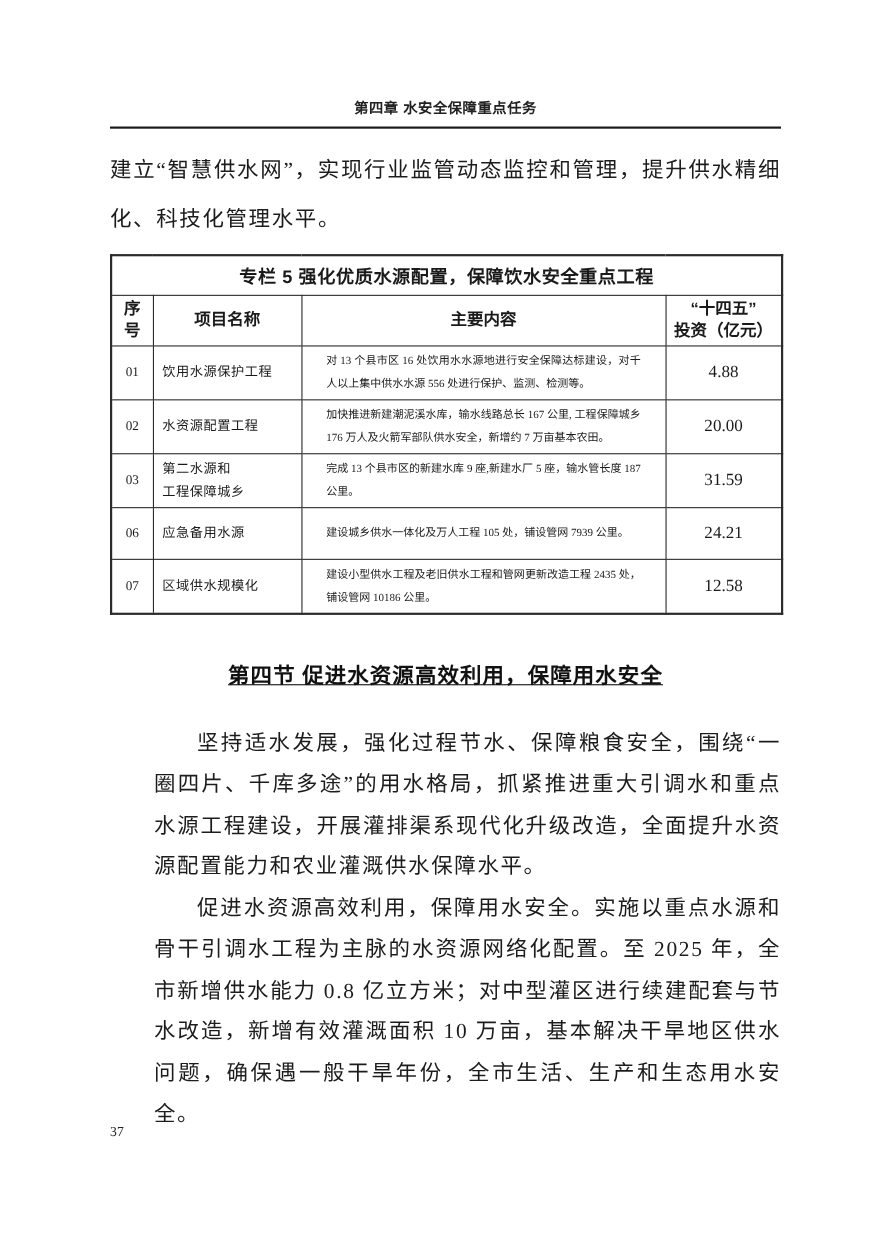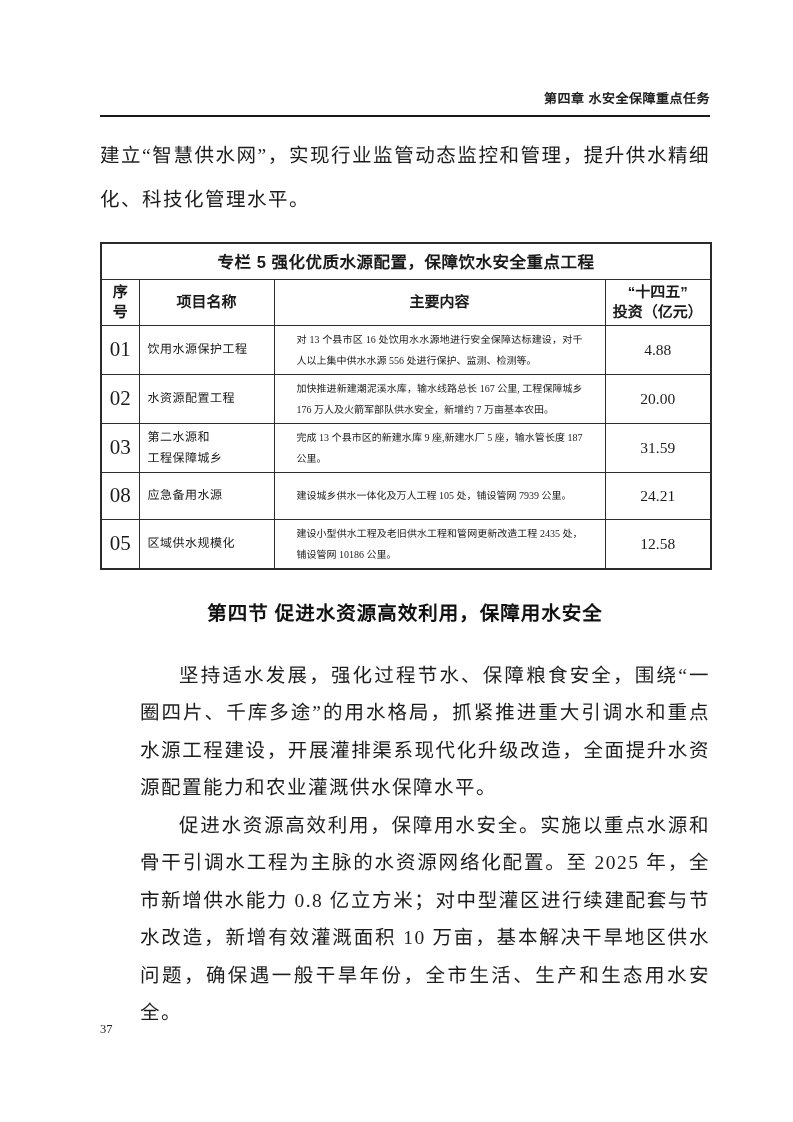--- a/index.html
+++ b/index.html
@@ -13,21 +13,21 @@
     overflow: hidden;
   }
   .content {
     position: absolute;
     left: 100px;
     top: 0;
     width: 610px;
   }
   .chapter-header {
     padding-top: 88px;
-    text-align: right;
+    text-align: center;
     font-family: "Liberation Sans", "DejaVu Sans", sans-serif;
     font-weight: bold;
     font-size: 13px;
     color: #222222;
     letter-spacing: 0.5px;
   }
   .header-rule {
     border: none;
     border-top: 2px solid #1a1a1a;
     margin-top: 8px;
@@ -35,21 +35,21 @@
   .intro-para {
     margin-top: 17px;
     font-size: 19.5px;
     line-height: 44px;
     text-align: justify;
     letter-spacing: 1.5px;
     color: #1c1c1c;
   }
   table.column-table {
     width: 610px;
-    margin-top: 20px;
+    margin-top: 9px;
     border-collapse: collapse;
     table-layout: fixed;
     border: 2px solid #2b2b2b;
   }
   table.column-table td, table.column-table th {
     border: 1px solid #2b2b2b;
     vertical-align: middle;
   }
   .table-title-cell {
     height: 36px;
@@ -64,21 +64,21 @@
     text-align: center;
     font-family: "Liberation Sans", "DejaVu Sans", sans-serif;
     font-weight: bold;
     font-size: 15px;
     line-height: 20px;
     white-space: pre-line;
     padding: 2px 2px;
   }
   .row-no {
     text-align: center;
-    font-size: 21px;
+    font-size: 12px;
     padding: 2px 1px;
   }
   .row-name {
     font-size: 12px;
     line-height: 21px;
     padding: 3px 4px 3px 8px;
     white-space: pre-line;
     letter-spacing: 0.5px;
   }
   .row-content {
@@ -86,26 +86,27 @@
     line-height: 21px;
     padding: 3px 22px;
     text-align: justify;
   }
   .row-invest {
     text-align: center;
     font-size: 15.5px;
     padding: 14px 2px;
   }
   .section-heading {
-    margin-top: 27px;
+    margin-top: 39px;
     text-align: center;
     font-weight: bold;
     font-size: 19.5px;
     letter-spacing: 1px;
     color: #111111;
+    text-decoration: underline;
   }
   .body-para {
     font-size: 19.5px;
     line-height: 37.5px;
     text-align: justify;
     text-indent: 2em;
     letter-spacing: 1.5px;
     color: #1c1c1c;
     margin-left: 40px;
   }
@@ -163,27 +164,27 @@
         <td class="row-invest">20.00</td>
       </tr>
       <tr>
         <td class="row-no">03</td>
         <td class="row-name">第二水源和
 工程保障城乡</td>
         <td class="row-content">完成 13 个县市区的新建水库 9 座,新建水厂 5 座，输水管长度 187 公里。</td>
         <td class="row-invest">31.59</td>
       </tr>
       <tr>
-        <td class="row-no">08</td>
+        <td class="row-no">06</td>
         <td class="row-name">应急备用水源</td>
         <td class="row-content">建设城乡供水一体化及万人工程 105 处，铺设管网 7939 公里。</td>
         <td class="row-invest">24.21</td>
       </tr>
       <tr>
-        <td class="row-no">05</td>
+        <td class="row-no">07</td>
         <td class="row-name">区域供水规模化</td>
         <td class="row-content">建设小型供水工程及老旧供水工程和管网更新改造工程 2435 处，铺设管网 10186 公里。</td>
         <td class="row-invest">12.58</td>
       </tr>
     </tbody>
   </table>
 
   <h2 class="section-heading">第四节 促进水资源高效利用，保障用水安全</h2>
 
   <p class="body-para first">坚持适水发展，强化过程节水、保障粮食安全，围绕“一圈四片、千库多途”的用水格局，抓紧推进重大引调水和重点水源工程建设，开展灌排渠系现代化升级改造，全面提升水资源配置能力和农业灌溉供水保障水平。</p>

